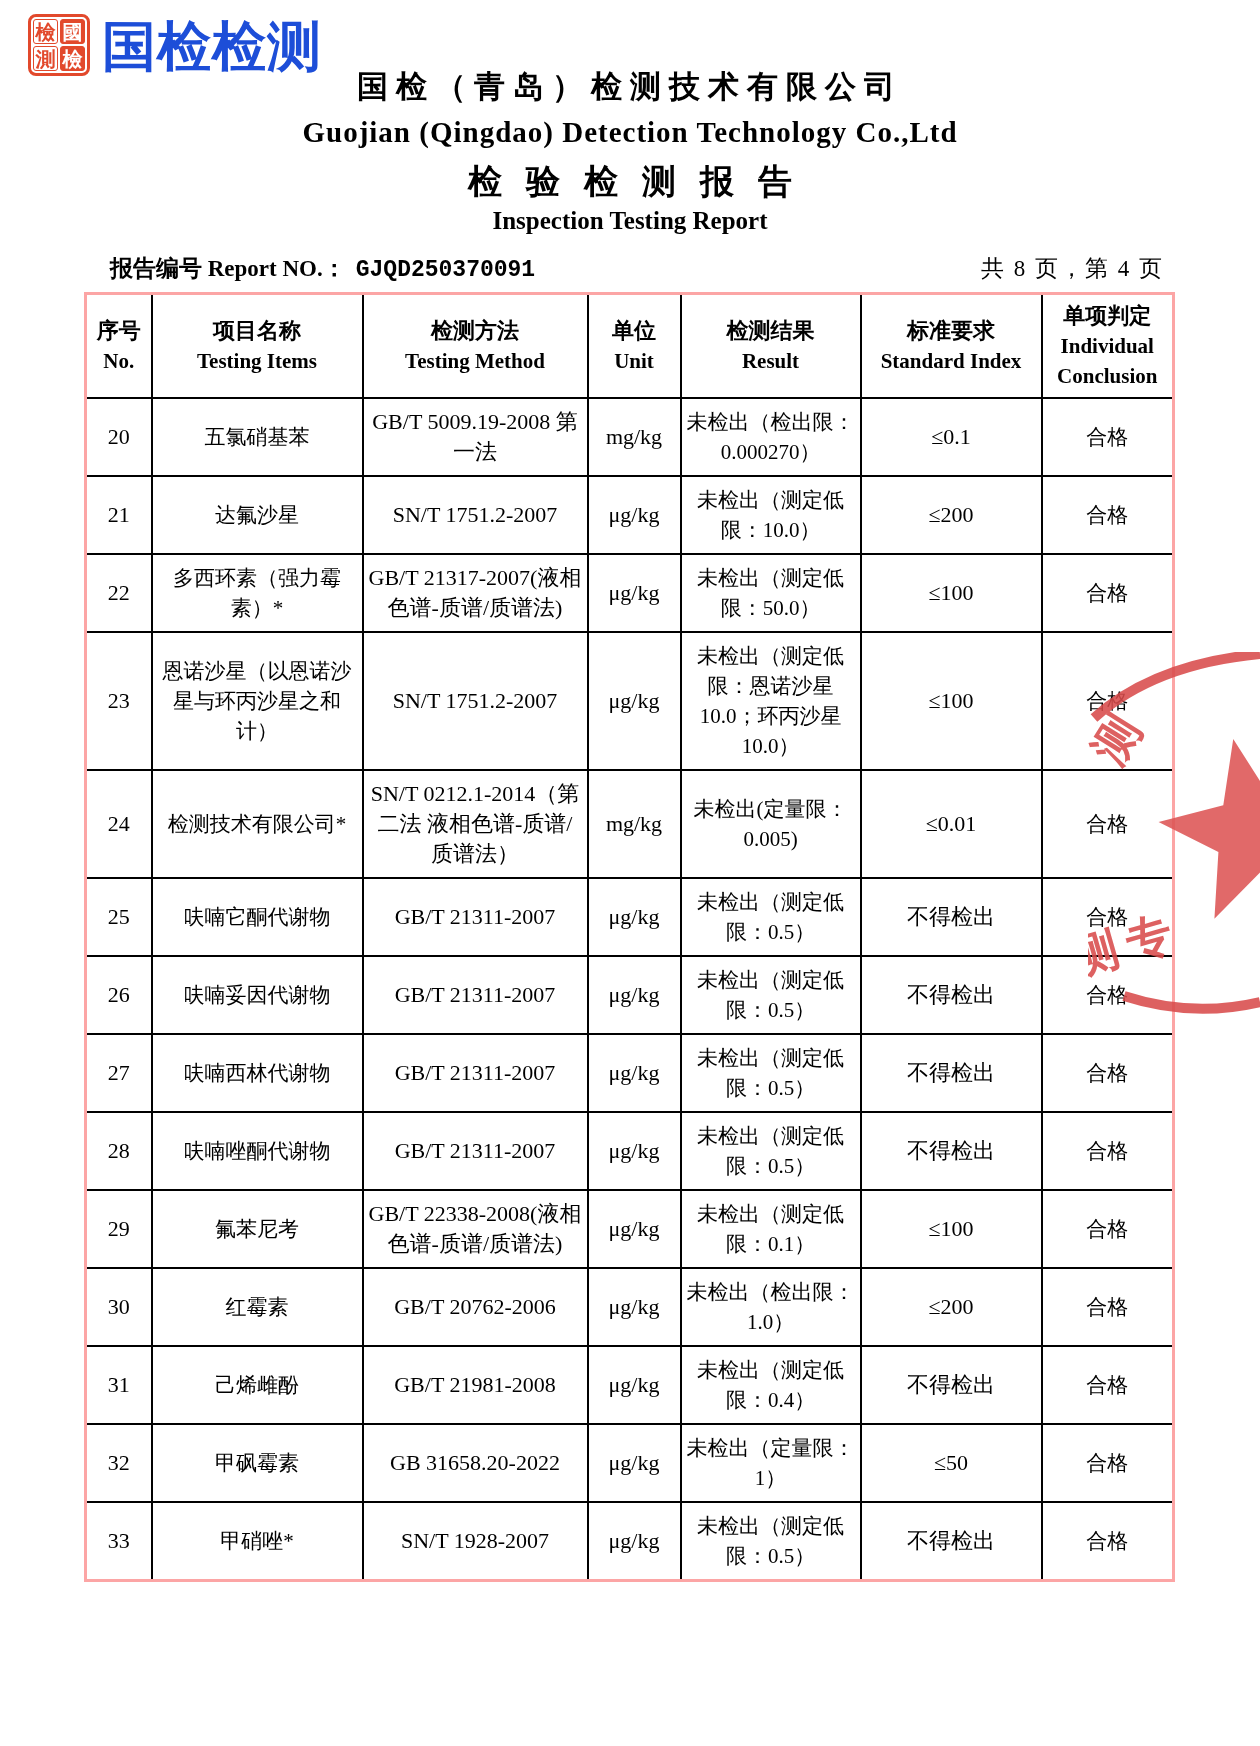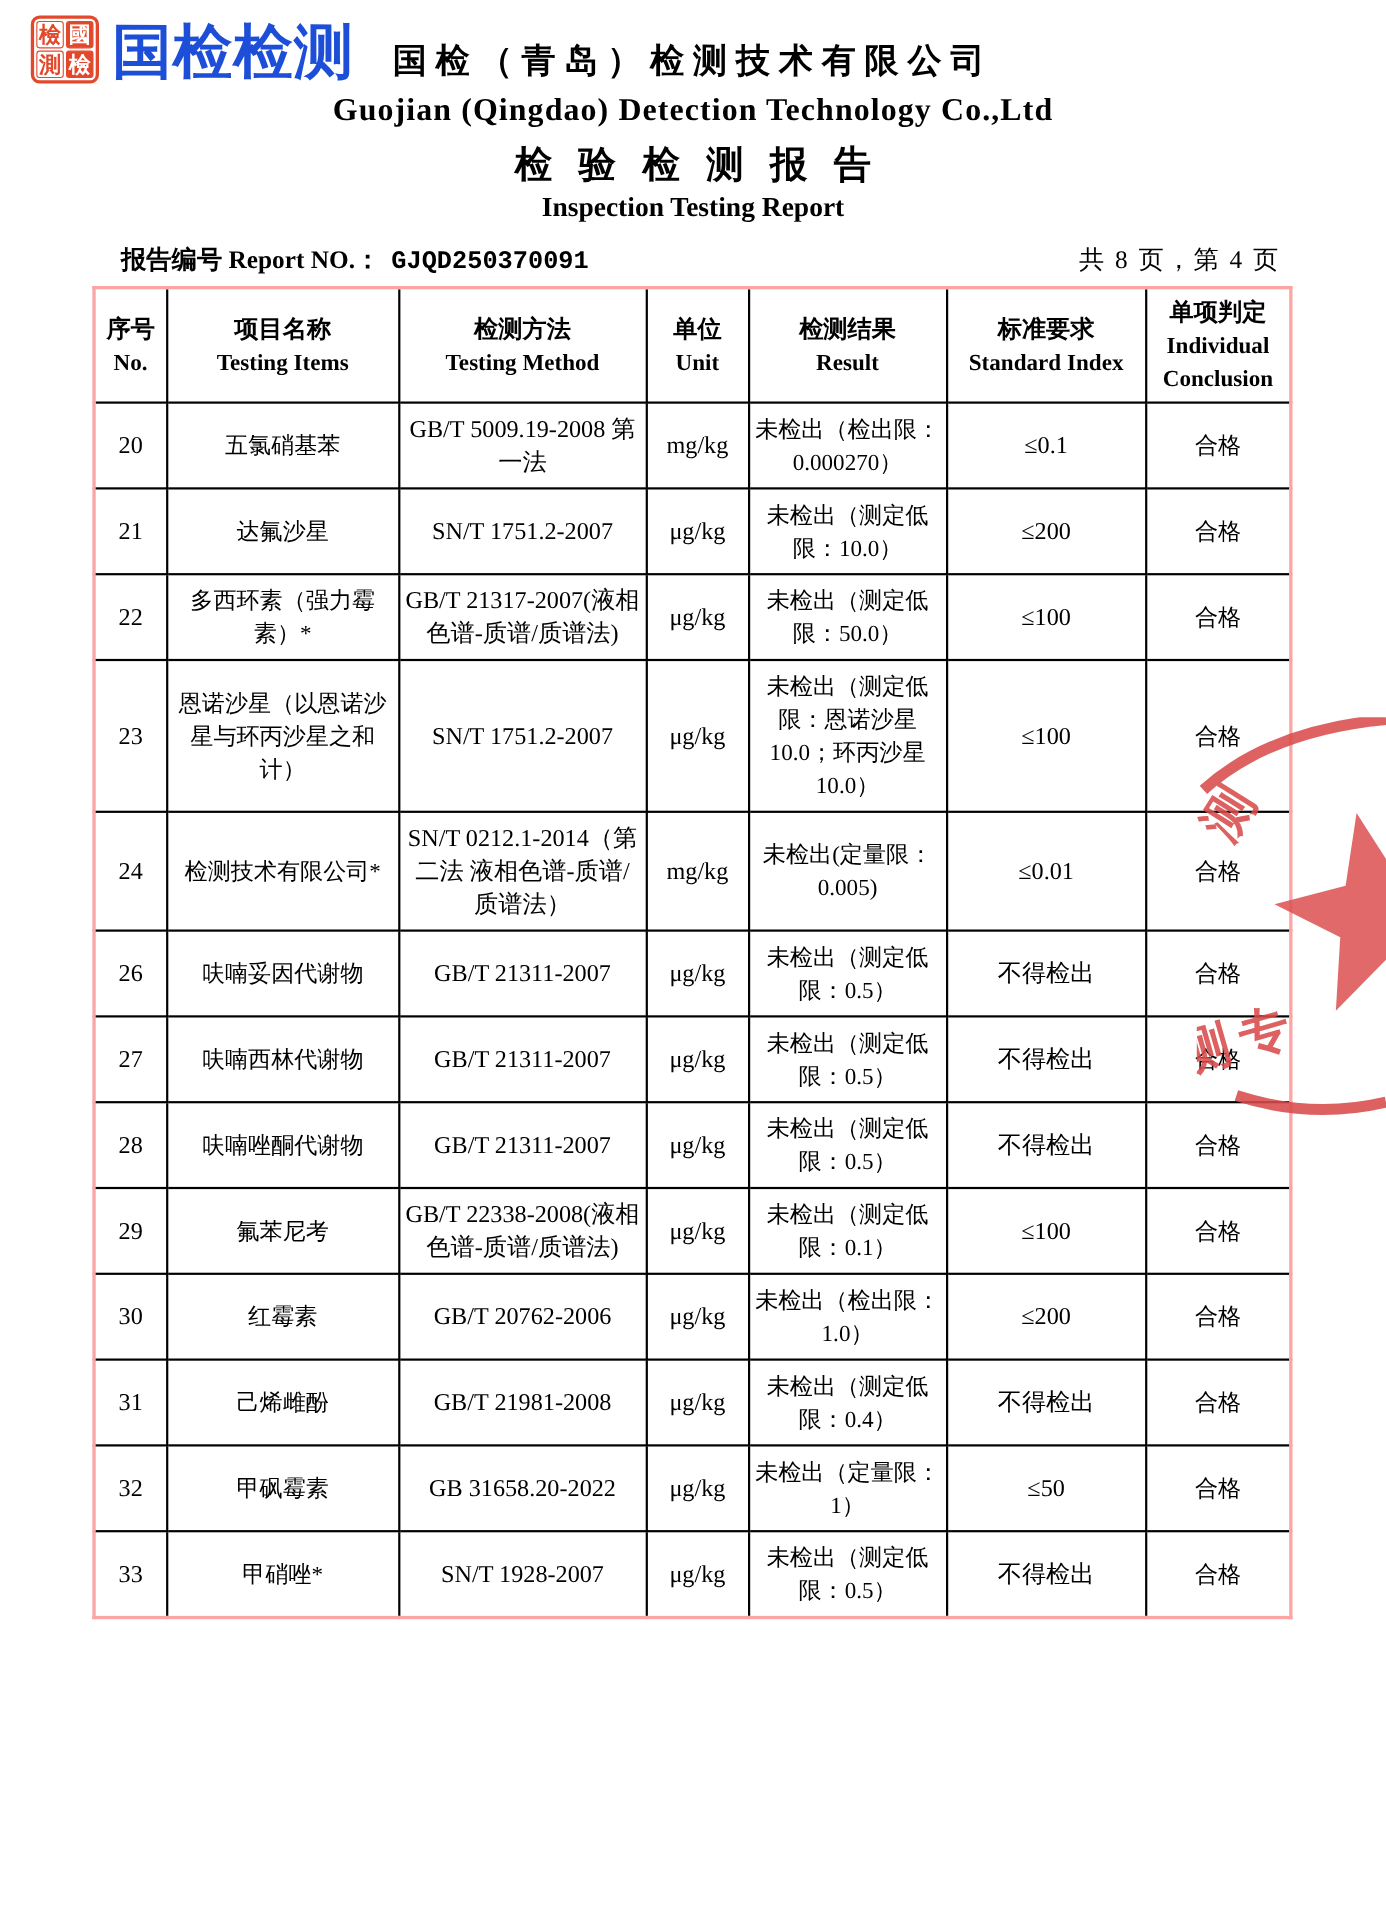--- a/index.html
+++ b/index.html
@@ -14,21 +14,21 @@
     display:grid;grid-template-columns:1fr 1fr;grid-template-rows:1fr 1fr;gap:2px;padding:2px;background:#fff;box-sizing:border-box;
   }
   .seal span{
     display:flex;align-items:center;justify-content:center;
     font-size:20px;font-weight:bold;color:#e2492c;border-radius:3px;line-height:1;
     border:1px solid #e2492c;
   }
   .seal span.filled{background:#e2492c;color:#fff;}
   .brand{font-size:54px;font-weight:bold;color:#1d4ed8;letter-spacing:1px;line-height:66px;}
   
-  .head{text-align:center;padding-top:34px;}
+  .head{text-align:center;padding-top:66px;}
   .company-cn{font-size:31px;font-weight:bold;letter-spacing:8px;font-family:"Liberation Sans","DejaVu Sans",sans-serif;}
   .company-en{font-size:29px;font-weight:bold;margin-top:8px;letter-spacing:1px;}
   .title-cn{font-size:34px;font-weight:bold;letter-spacing:24px;margin-top:10px;text-indent:24px;}
   .title-en{font-size:25px;font-weight:bold;margin-top:2px;}
   
   .meta{display:flex;justify-content:space-between;align-items:flex-end;
         margin:18px 96px 8px 110px;font-size:23px;}
   .meta-left{font-weight:bold;}
   .meta-left .no-value{padding-left:10px;font-family:Liberation Mono, monospace;}
   .meta-right{font-weight:normal;letter-spacing:2px;}
@@ -155,20 +155,29 @@
         <tr>
           <td class="c-no">24</td>
           <td class="c-item">检测技术有限公司*</td>
           <td class="c-method">SN/T 0212.1-2014（第二法 液相色谱-质谱/质谱法）</td>
           <td class="c-unit">mg/kg</td>
           <td class="c-result">未检出(定量限：0.005)</td>
           <td class="c-standard">≤0.01</td>
           <td class="c-conclusion">合格</td>
         </tr>
         <tr>
+          <td class="c-no">25</td>
+          <td class="c-item">呋喃它酮代谢物</td>
+          <td class="c-method">GB/T 21311-2007</td>
+          <td class="c-unit">μg/kg</td>
+          <td class="c-result">未检出（测定低限：0.5）</td>
+          <td class="c-standard">不得检出</td>
+          <td class="c-conclusion">合格</td>
+        </tr>
+        <tr>
           <td class="c-no">26</td>
           <td class="c-item">呋喃妥因代谢物</td>
           <td class="c-method">GB/T 21311-2007</td>
           <td class="c-unit">μg/kg</td>
           <td class="c-result">未检出（测定低限：0.5）</td>
           <td class="c-standard">不得检出</td>
           <td class="c-conclusion">合格</td>
         </tr>
         <tr>
           <td class="c-no">27</td>

